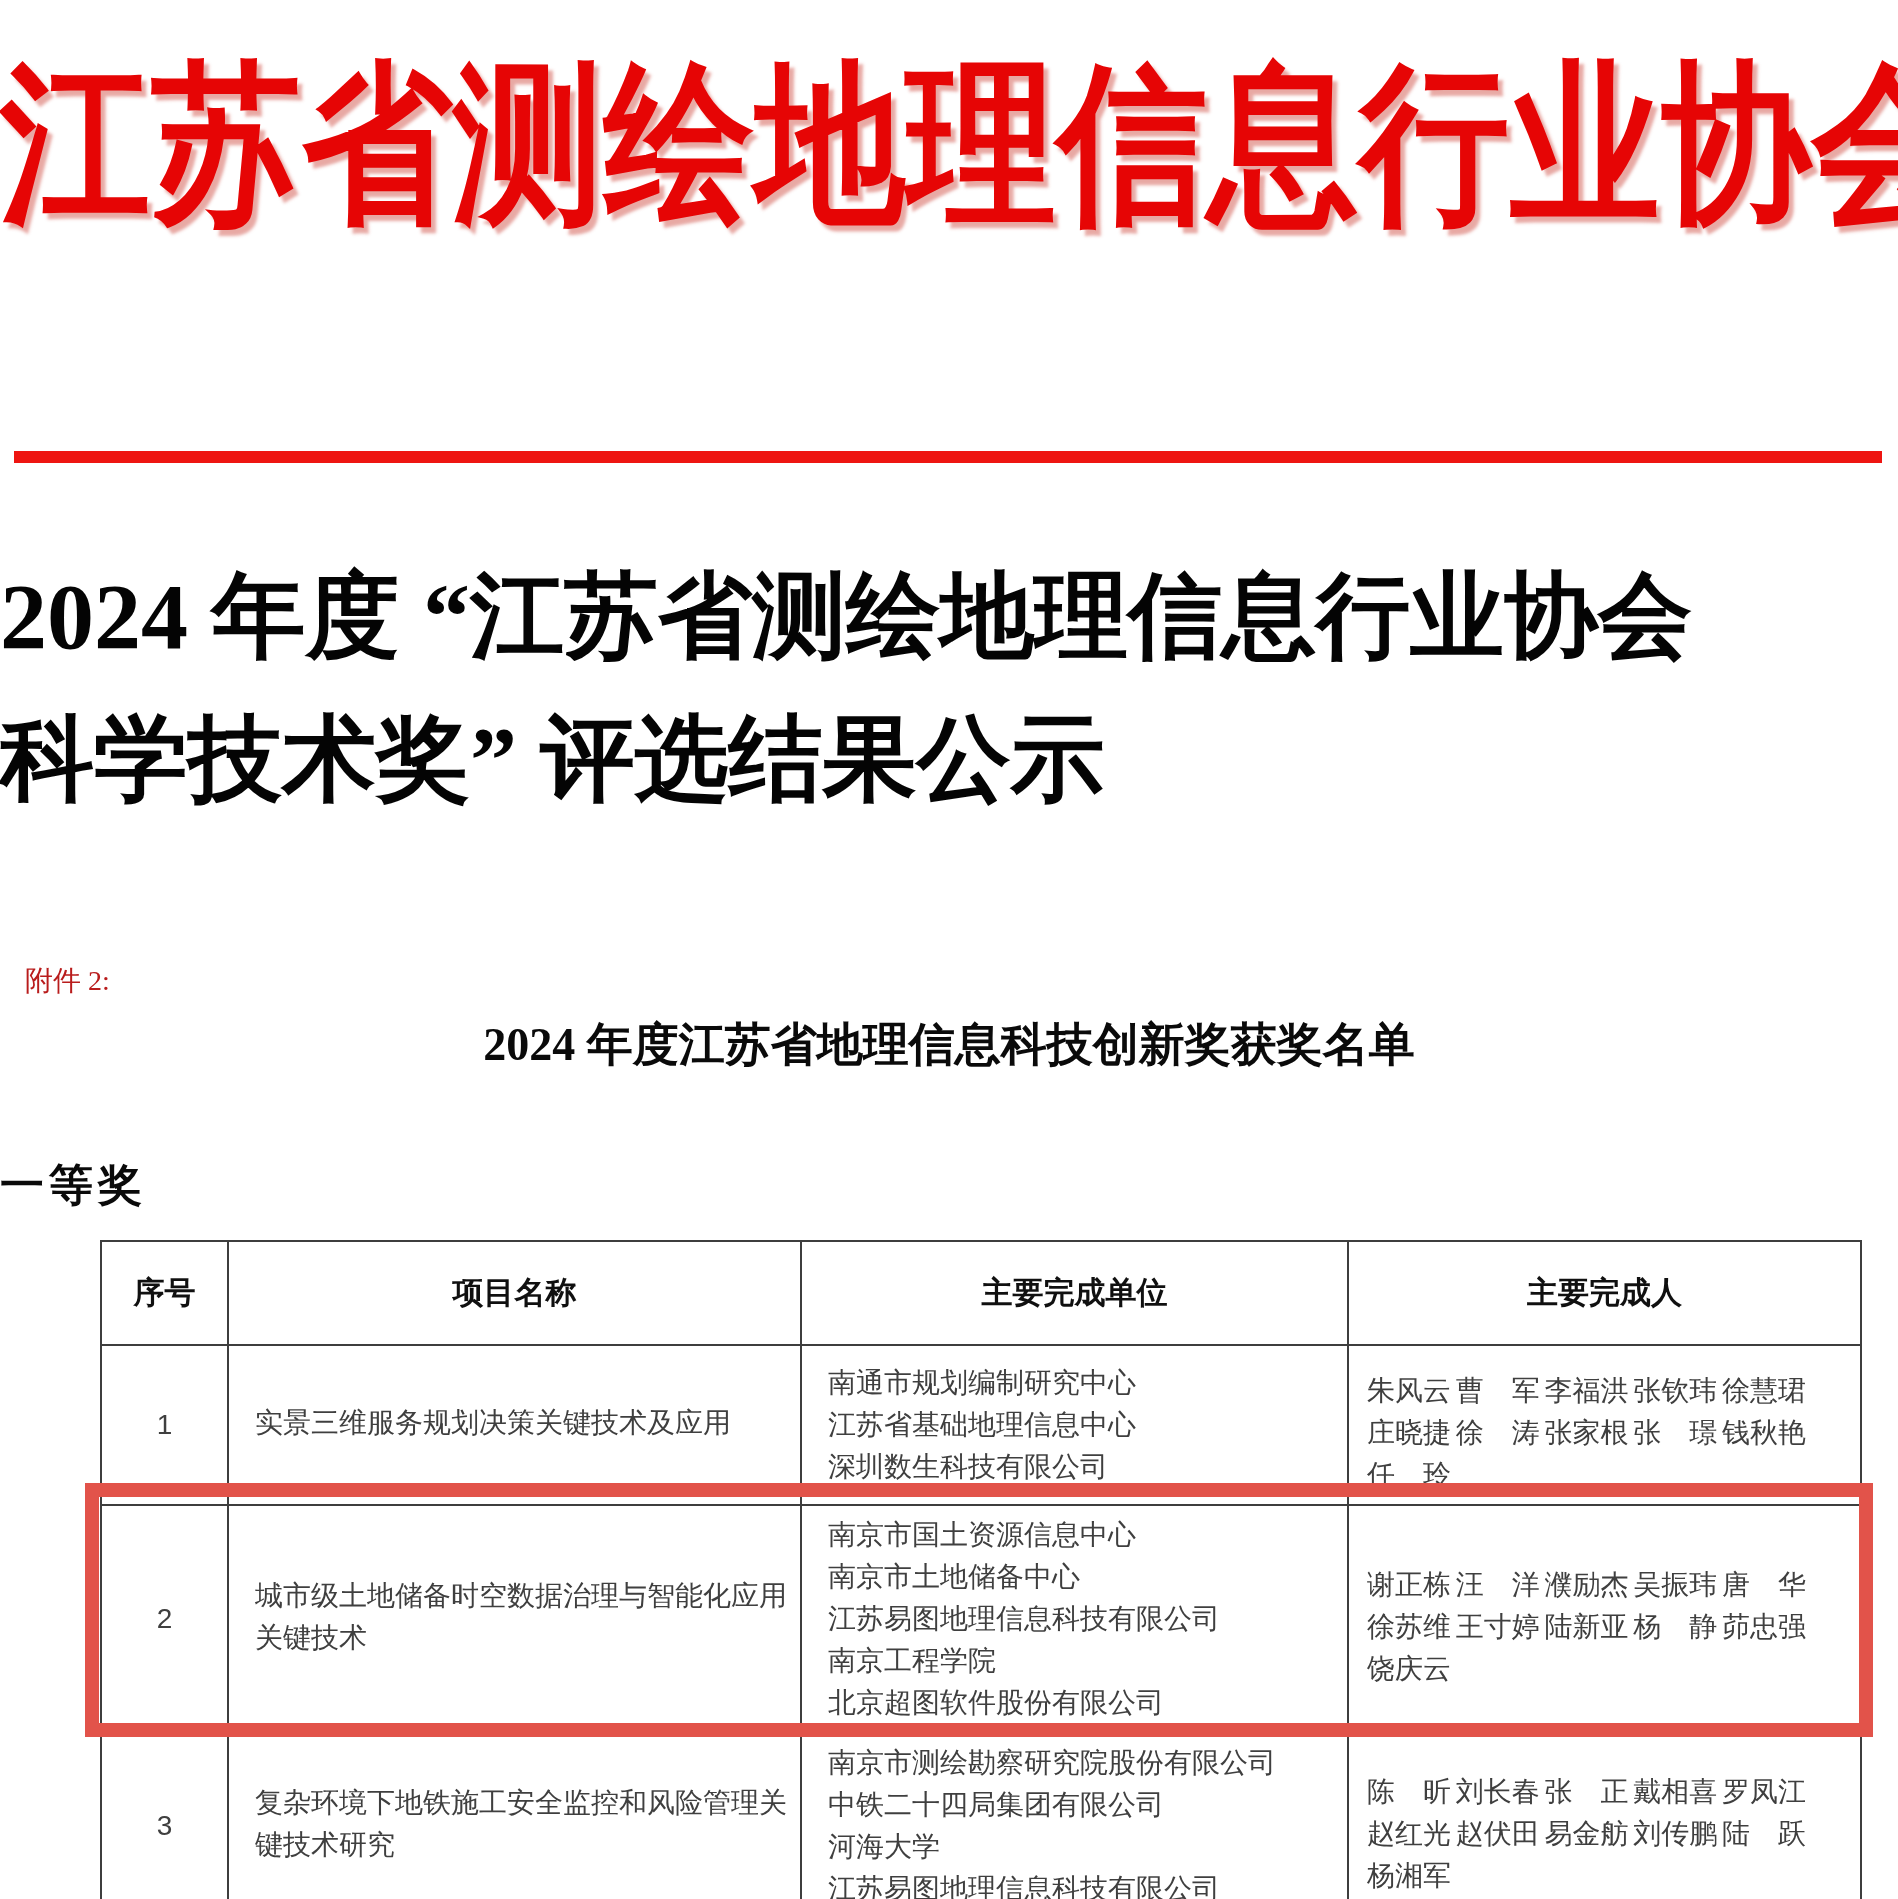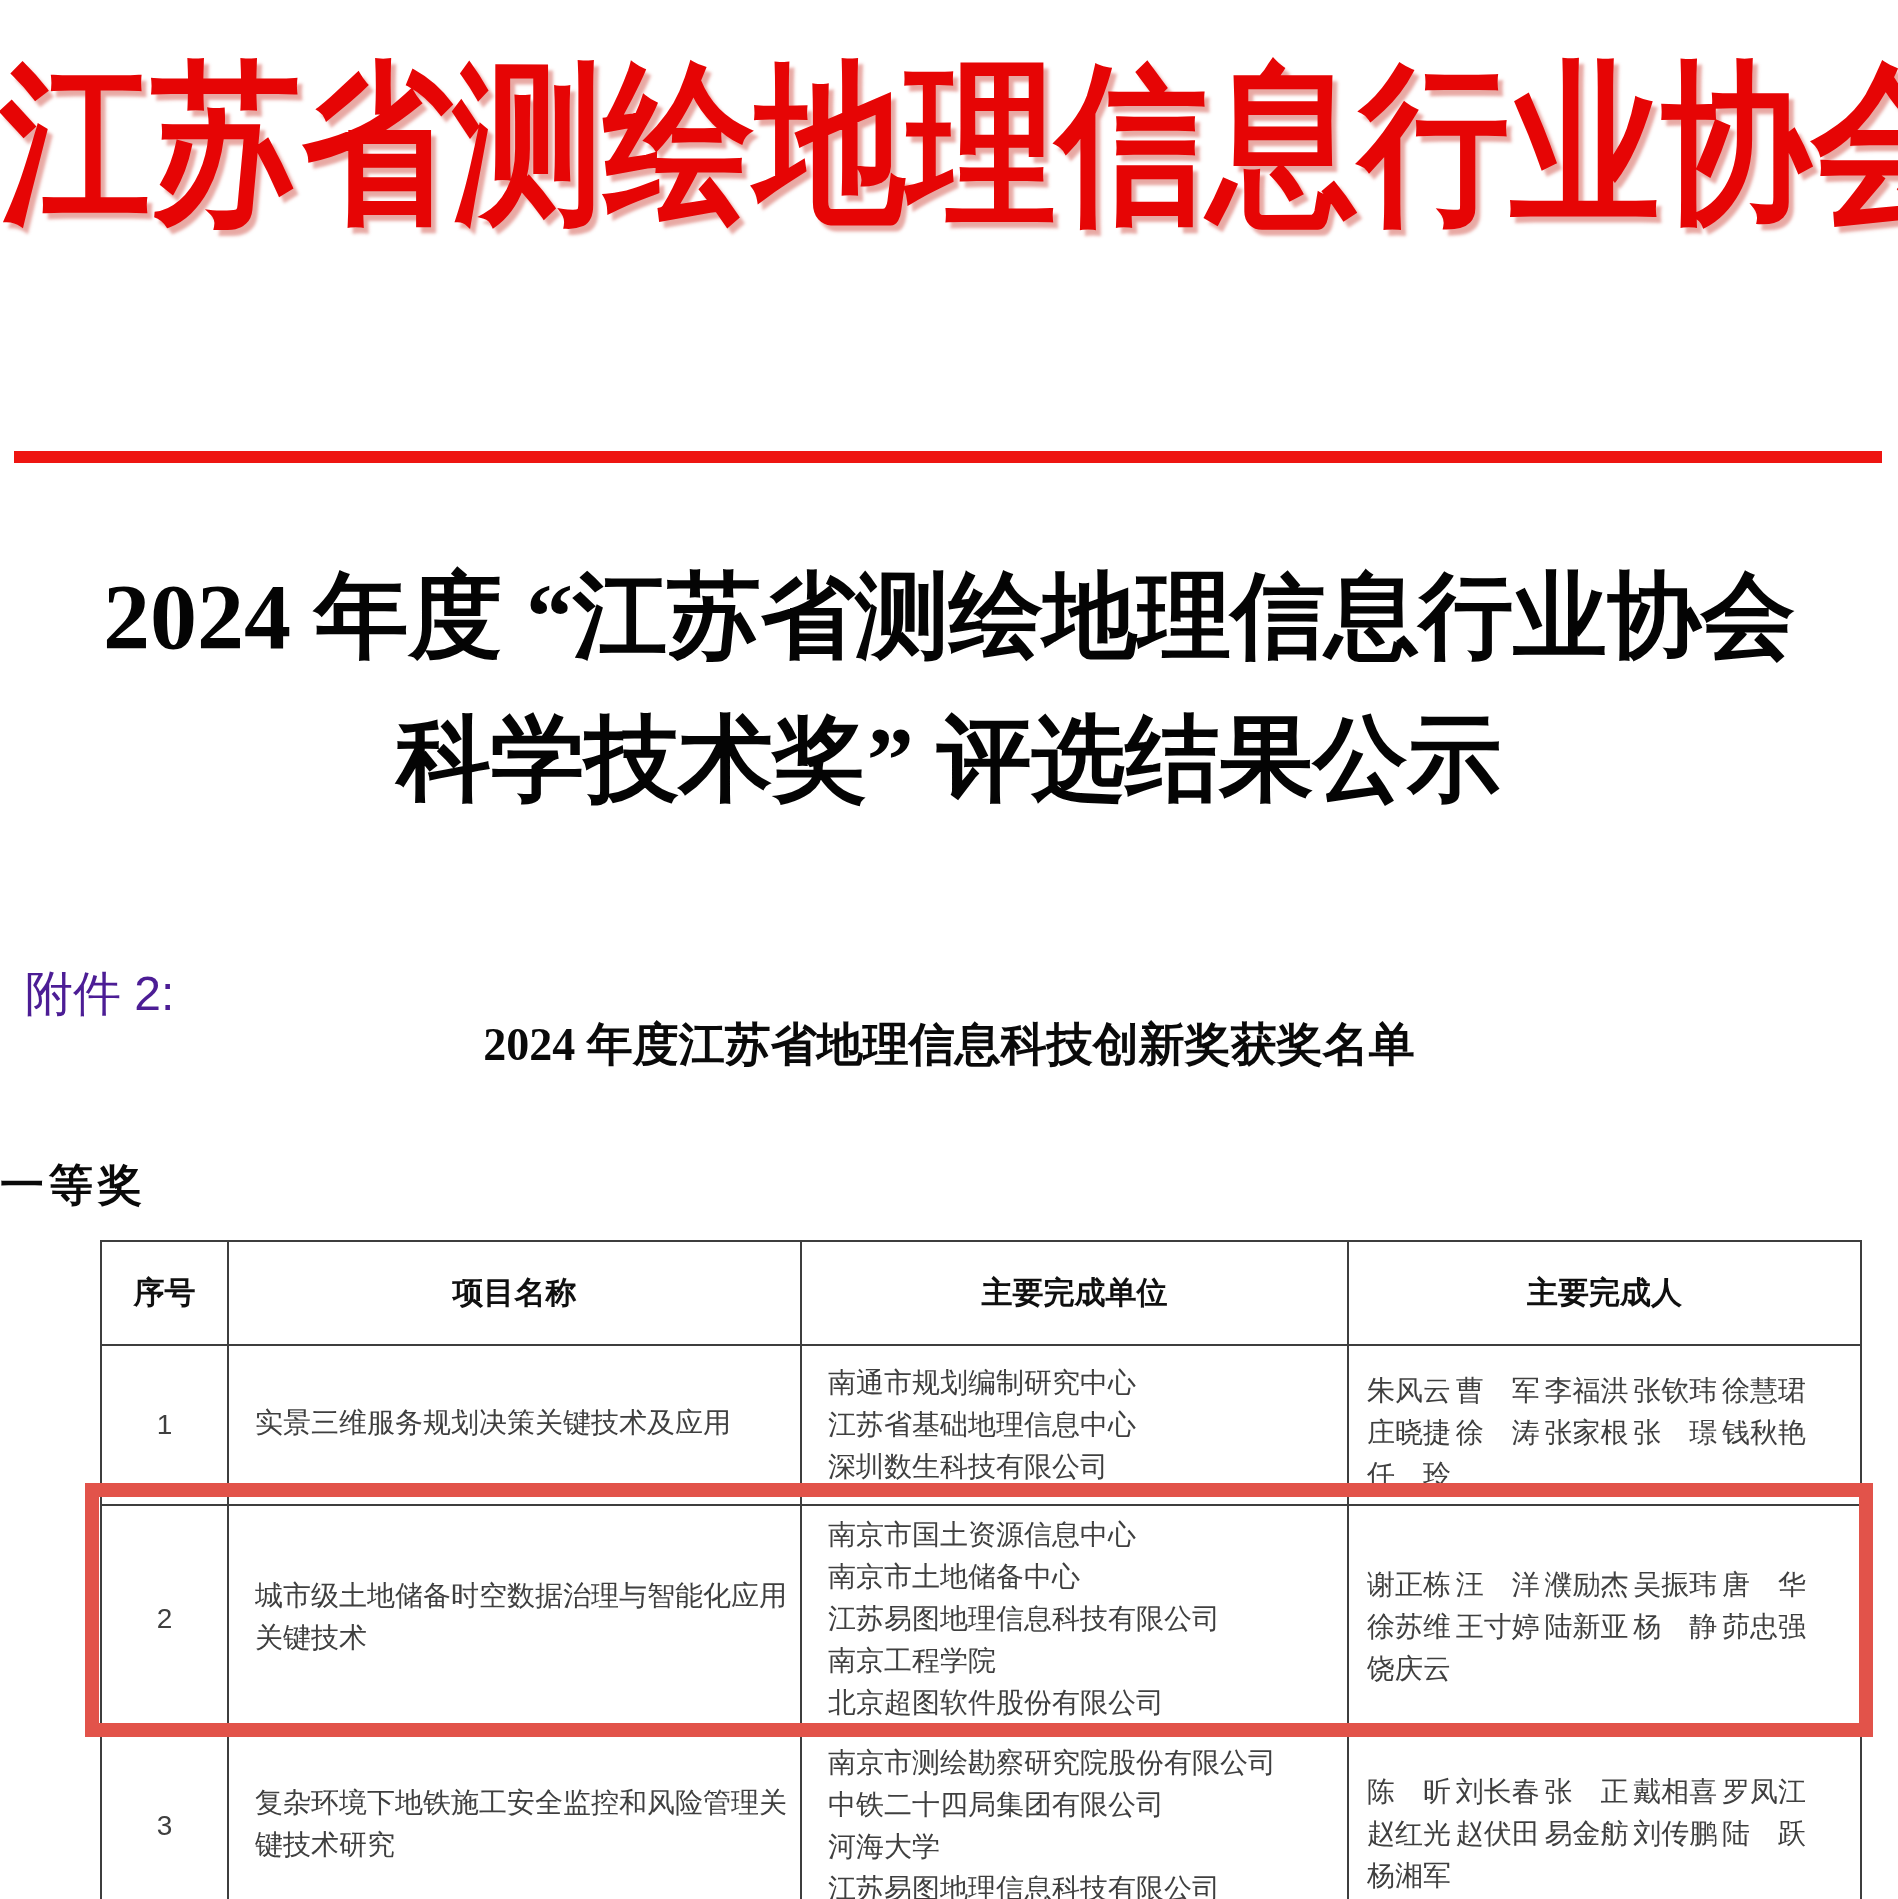--- a/index.html
+++ b/index.html
@@ -16,28 +16,28 @@
     font-size: 150px; letter-spacing: 1px; color: #e60505;
     transform: scaleY(1.16); transform-origin: top center;
     text-shadow: 5px 5px 3px rgba(198, 40, 28, 0.40);
   }
   .red-rule {
     position: absolute; top: 451px; left: 14px; right: 16px;
     height: 12px; background: #ee1511;
   }
   .doc-title {
     position: absolute; top: 545px; left: 0; width: 100%;
-    text-align: center; color: #040404;
+    color: #040404;
     font-family: "Liberation Serif", serif; font-weight: bold;
     font-size: 94px; line-height: 143px;
   }
   .attachment {
     position: absolute; top: 962px; left: 25px;
-    font-family: Liberation Sans, sans-serif;
-    font-size: 48px; color: #4c1d95;
+    font-family: Liberation Serif, serif;
+    font-size: 28px; color: #b91c1c;
   }
   .list-title {
     position: absolute; top: 1014px; left: 0; width: 100%;
     text-align: center; font-family: "Liberation Serif", serif;
     font-weight: bold; font-size: 46px; color: #0a0a0a;
   }
   .award-level {
     position: absolute; top: 1156px; left: 0; width: 100%;
     font-family: "Liberation Serif", serif;
     font-weight: bold; font-size: 44px; color: #0a0a0a; letter-spacing: 5px;

